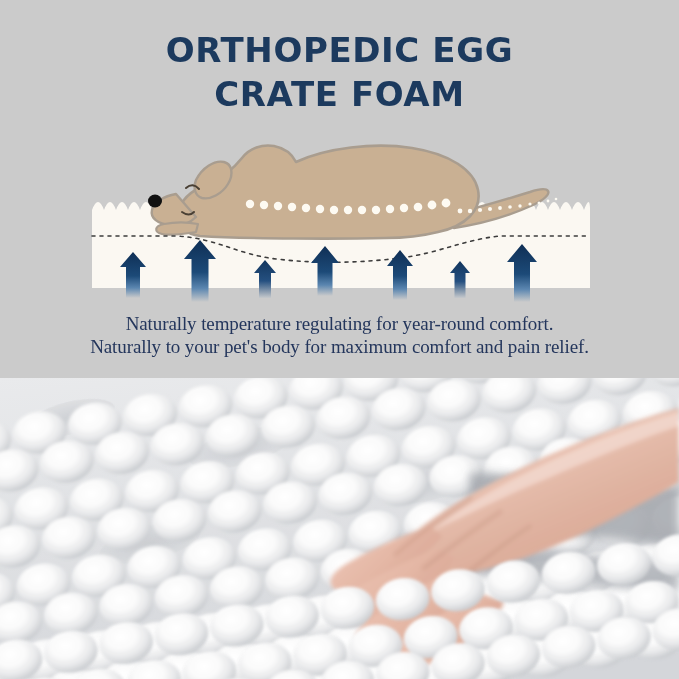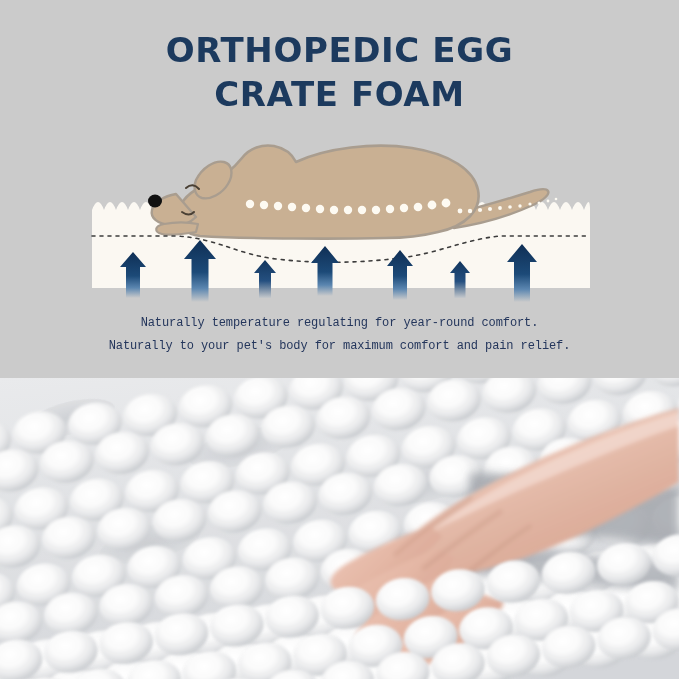--- a/index.html
+++ b/index.html
@@ -57,22 +57,22 @@
   
   #body-copy {
     position: absolute;
     left: 0;
     top: 312px;
     width: 679px;
     text-align: center;
   }
   .copy-line {
     color: #24365c;
-    font-family: Liberation Mono, monospace;
-    font-size: 12px;
+    font-family: Liberation Serif, serif;
+    font-size: 19px;
     line-height: 23px;
     letter-spacing: -0.1px;
     white-space: nowrap;
   }
 
   
   #photo-panel {
     position: absolute;
     left: 0;
     top: 378px;

